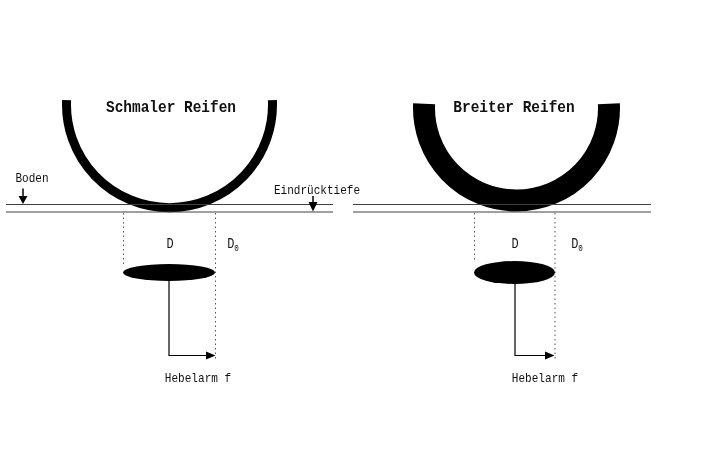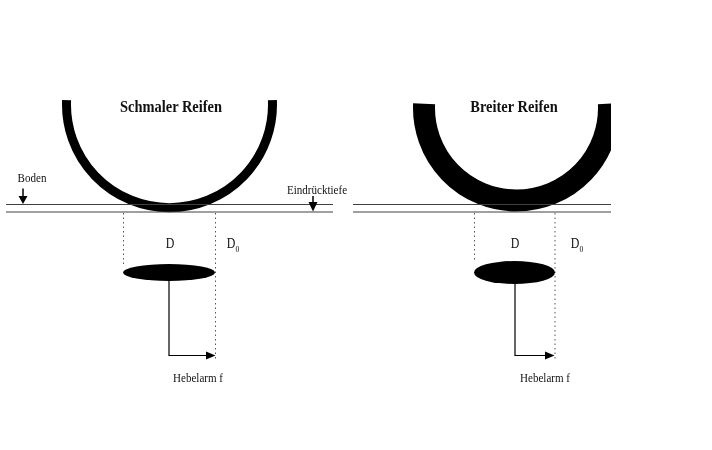--- a/index.html
+++ b/index.html
@@ -1,22 +1,23 @@
 <!DOCTYPE html>
 <html><head>
 <meta charset="utf-8">
 <style>
   html,body{margin:0;padding:0;background:#ffffff;}
   #stage{
     position:relative;
     width:611px;height:450px;
     background:#ffffff;
-    font-family:Liberation Serif, serif;
+    font-family:Liberation Mono, monospace;
     color:#111;
     overflow:hidden;
+    padding-left:40px;
   }
   #shapes{position:absolute;left:0;top:0;width:712px;height:450px;}
   .lbl{
     position:absolute;
     white-space:nowrap;
     color:#111;
     transform:translate(-50%,-50%) scaleX(0.85);
   }
   .title{
     font-size:17px;

